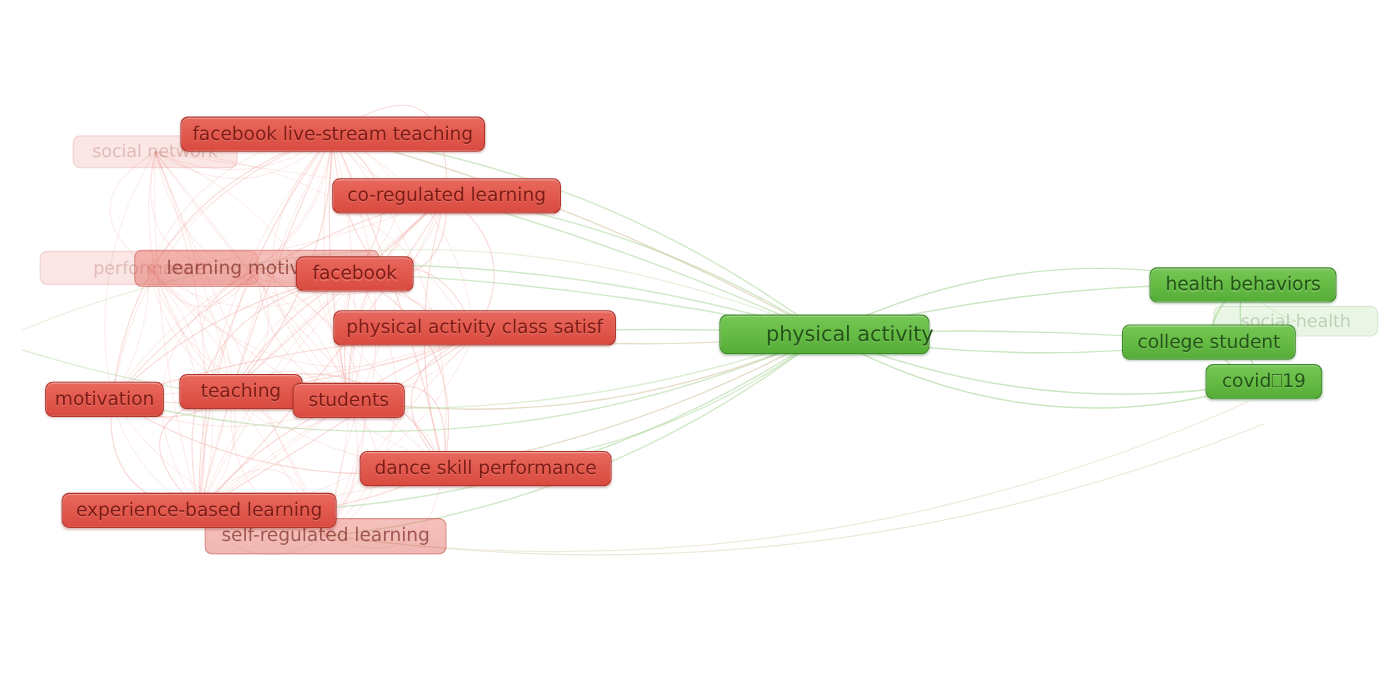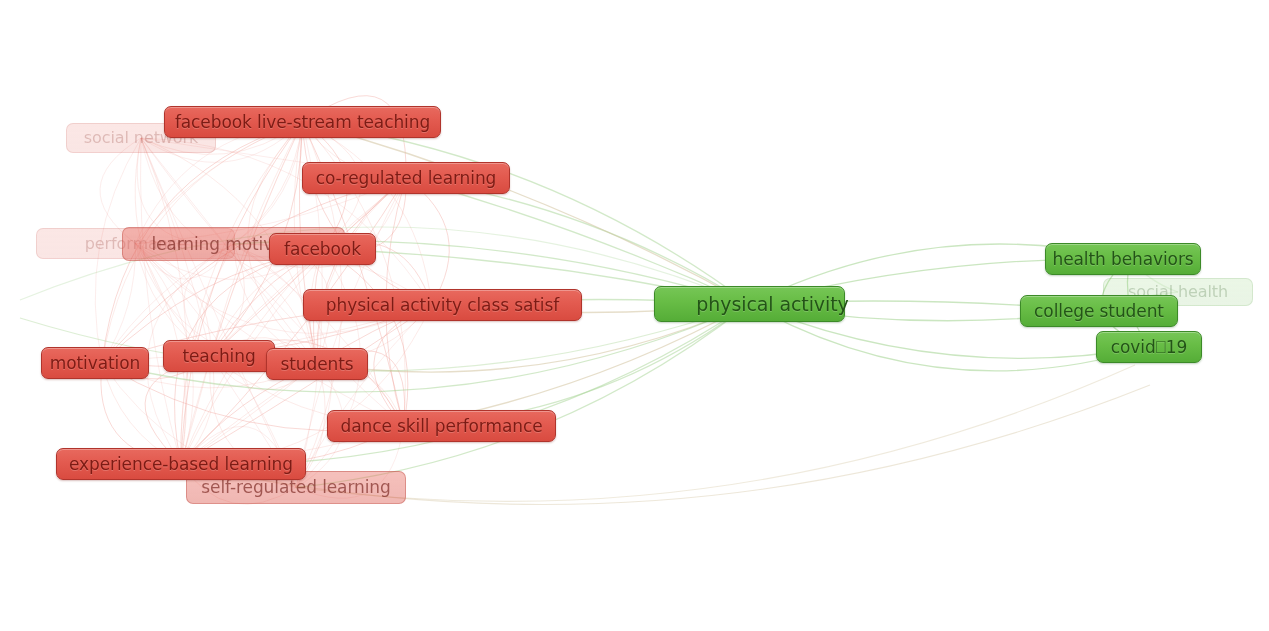--- a/index.html
+++ b/index.html
@@ -266,42 +266,42 @@
       </div>
       <div class="node red" style="left: 164px; top: 106px; width: 277px; height: 32px; font-size: 17px;">
         <span class="lbl">facebook live-stream teaching</span>
       </div>
       <div class="node red" style="left: 302px; top: 162px; width: 208px; height: 32px; font-size: 17px; text-align: center;">
         <span class="lbl">co-regulated learning</span>
       </div>
       <div class="node red" style="left: 269px; top: 233px; width: 107px; height: 32px; font-size: 17px;">
         <span class="lbl">facebook</span>
       </div>
-      <div class="node red" style="left: 303px; top: 289px; width: 279px; height: 32px; font-size: 17px; justify-content: center;">
+      <div class="node red" style="left: 303px; top: 282px; width: 257px; height: 32px; font-size: 17px; justify-content: center;">
         <span class="lbl">physical activity class satisf</span>
       </div>
       <div class="node red" style="left: 41px; top: 347px; width: 108px; height: 32px; font-size: 17px;">
         <span class="lbl">motivation</span>
       </div>
       <div class="node red" style="left: 163px; top: 340px; width: 112px; height: 32px; font-size: 17px;">
         <span class="lbl">teaching</span>
       </div>
       <div class="node red" style="left: 266px; top: 348px; width: 102px; height: 32px; font-size: 17px;">
         <span class="lbl">students</span>
       </div>
       <div class="node red" style="left: 289px; top: 410px; width: 229px; height: 32px; font-size: 17px; margin-left: 38px;">
         <span class="lbl">dance skill performance</span>
       </div>
       <div class="node red" style="left: 56px; top: 448px; width: 250px; height: 32px; font-size: 17px;">
         <span class="lbl">experience-based learning</span>
       </div>
       <div class="node green" style="left: 654px; top: 286px; width: 191px; height: 36px; font-size: 19px; padding-left: 46px;">
         <span class="lbl">physical activity</span>
       </div>
-      <div class="node green" style="left: 1045px; top: 243px; width: 156px; height: 32px; font-size: 17px;">
+      <div class="node green" style="left: 1045px; top: 243px; width: 170px; height: 32px; font-size: 17px;">
         <span class="lbl">health behaviors</span>
       </div>
       <div class="node green" style="left: 1020px; top: 295px; width: 158px; height: 32px; font-size: 17px;">
         <span class="lbl">college student</span>
       </div>
       <div class="node green" style="left: 1096px; top: 331px; width: 106px; height: 32px; font-size: 17px;">
         <span class="lbl">covid⎕19</span>
       </div>
     </div>
 

